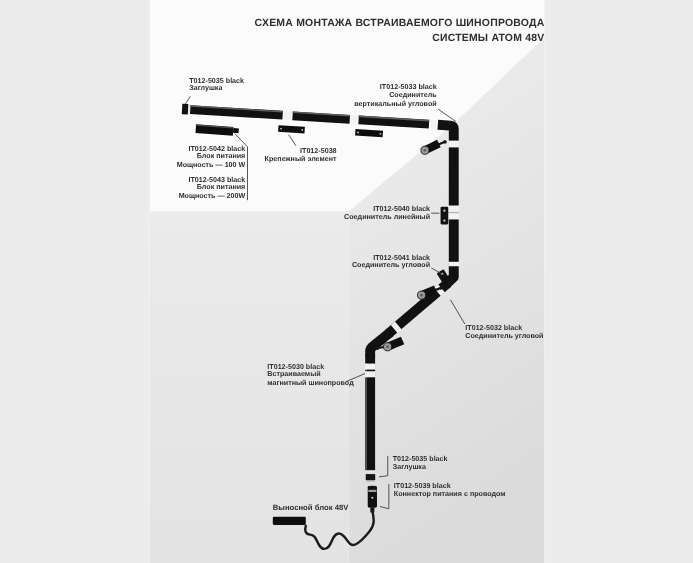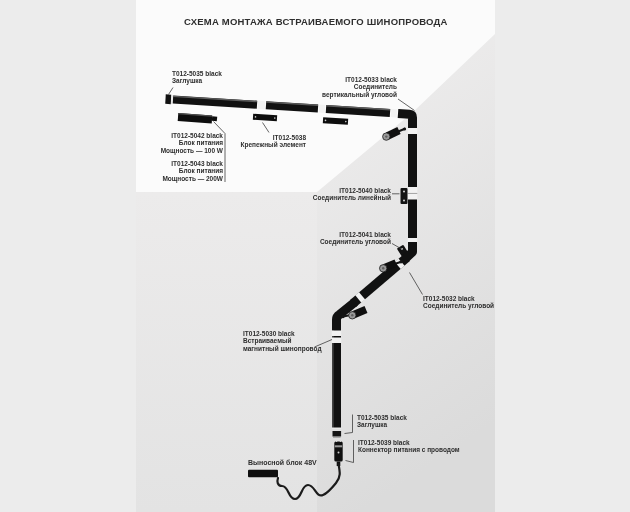--- a/index.html
+++ b/index.html
@@ -7,24 +7,23 @@
     position:relative; width:630px; height:512px; overflow:hidden;
     background: var(--page-bg, #ececec);
     font-family: "Liberation Sans", sans-serif;
   }
   .photo {
     position:absolute; left:136px; top:0; width:359px; height:512px;
     background: var(--photo-bg, #fbfbfb);
   }
   .diagram { position:absolute; left:0; top:0; width:359px; height:512px; }
   .title {
-    position:absolute; top:15px; left:0; right:0; text-align:left;
+    position:absolute; top:15px; left:0; right:0; text-align:right;
     font-size:9.5px; font-weight:bold; line-height:13px; letter-spacing:.2px;
     color: var(--label-text, #2c2c2c);
-    margin-left: 48px;
   }
   .lbl {
     position:absolute; font-size:6.5px; font-weight:bold; line-height:7.4px;
     white-space:nowrap; color: var(--label-text, #2e2e2e);
   }
   .lbl.r { text-align:right; }
   .lbl.big { font-size:7px; }
 </style>
 </head>
 <body>
@@ -170,20 +169,21 @@
         <path d="M 256 243.5 L 266.5 249.5"></path>
         <path d="M 286.5 294.5 L 273.5 272.5"></path>
         <path d="M 178.5 347 L 196 339.5"></path>
         <path d="M 216.5 414.5 L 216.5 432.5 L 208.5 433.5"></path>
         <path d="M 217.5 440 L 217.5 462.5 L 209.5 460.5"></path>
       </g>
     </svg>
 
     <div class="title">
       <div>СХЕМА МОНТАЖА ВСТРАИВАЕМОГО ШИНОПРОВОДА</div>
+      <div>СИСТЕМЫ ATOM 48V</div>
     </div>
 
     <div class="lbl" style="left:36px; top:70px;">
       <div>T012-5035 black</div>
       <div>Заглушка</div>
     </div>
 
     <div class="lbl r" style="right:98px; top:76px;">
       <div>IT012-5033 black</div>
       <div>Соединитель</div>

